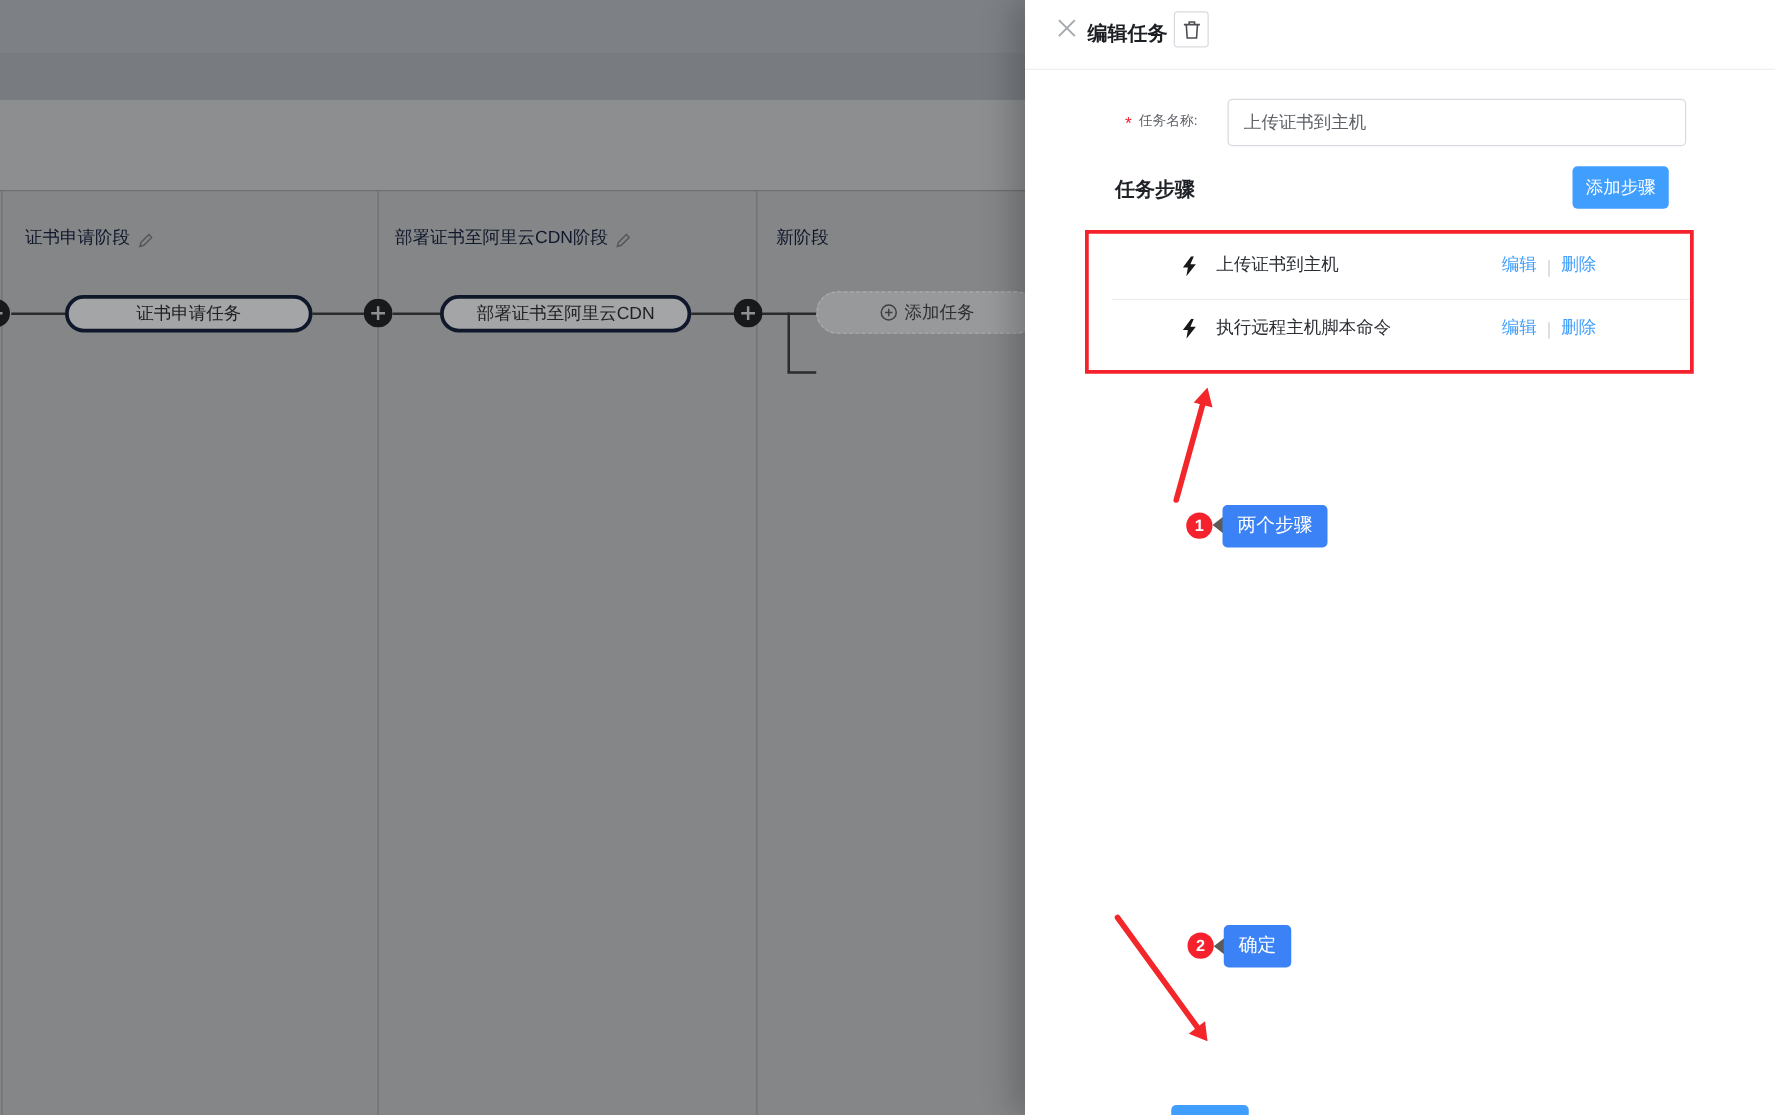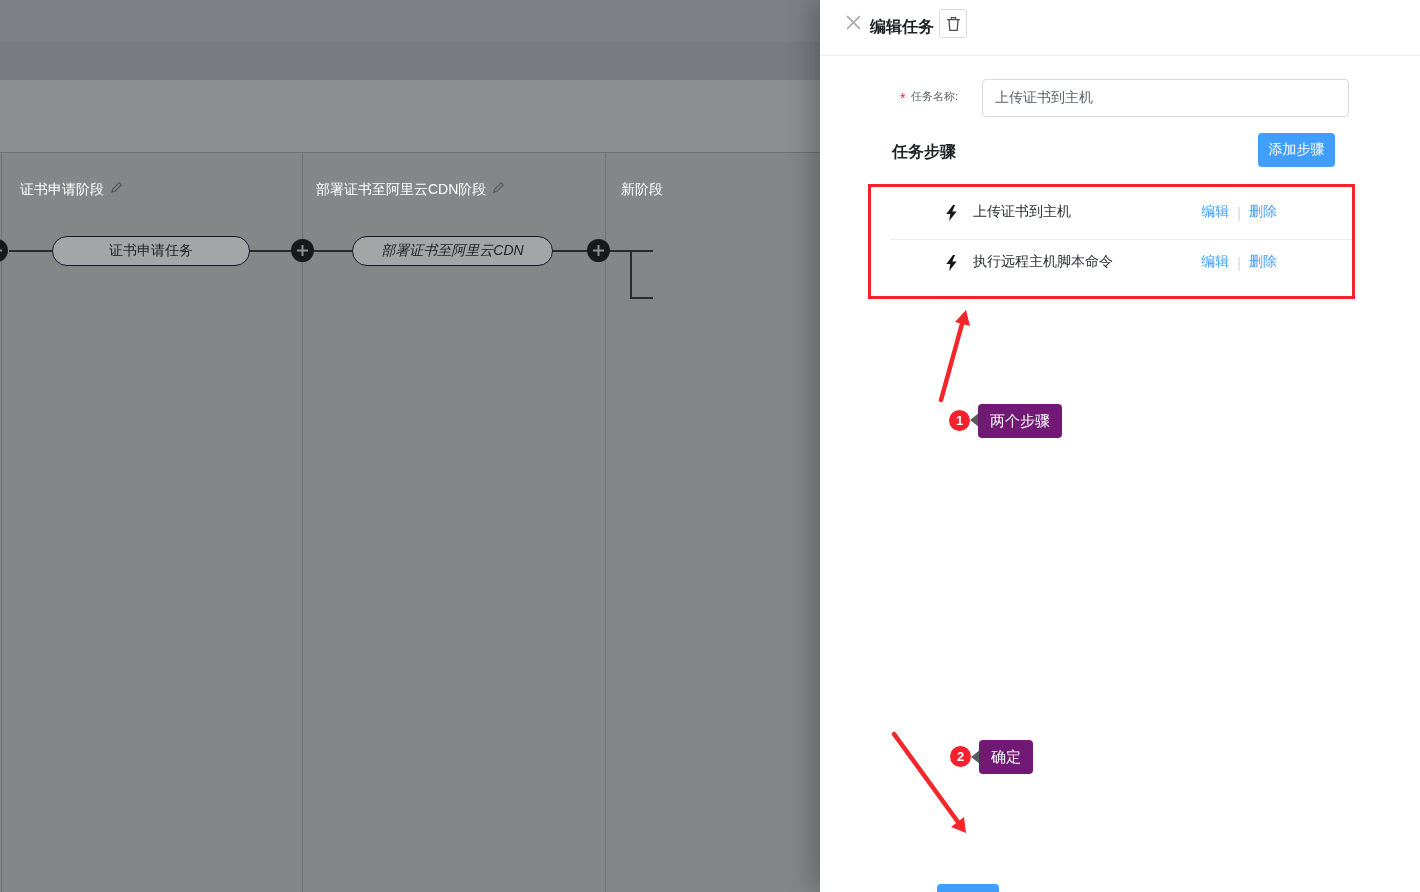--- a/index.html
+++ b/index.html
@@ -9,23 +9,23 @@
     font-family:"Liberation Sans","DejaVu Sans",sans-serif;
     background:#868889;
   }
   
   .canvas{ position:absolute; left:0; top:0; width:820px; height:892px; overflow:hidden; z-index:1; }
   .band-top1{ position:absolute; left:0; top:0; width:820px; height:42px; background:#7d8185; }
   .band-top2{ position:absolute; left:0; top:42px; width:820px; height:38px; background:#787c80; }
   .band-toolbar{ position:absolute; left:0; top:80px; width:820px; height:72px; background:#8c8e8f; }
   .stage-area{ position:absolute; left:0; top:152px; width:820px; height:740px; background:#858687; border-top:1px solid #6e7072; }
   .col-divider{ position:absolute; top:152px; bottom:0; width:1px; background:#6e7072; }
-  .stage-title{ position:absolute; top:181px; font-size:14px; color:#ffffff; display:flex; align-items:flex-start; gap:6px; }
+  .stage-title{ position:absolute; top:181px; font-size:14px; color:#0f172a; display:flex; align-items:flex-end; gap:6px; }
   .connector{ position:absolute; background:#2a2b2c; }
-  .node-pill{ position:absolute; top:236px; height:30px; border-radius:15px; background:#a4a5a6; border:1px solid #0f172a;
+  .node-pill{ position:absolute; top:236px; height:30px; border-radius:15px; background:#a4a5a6; border:3px solid #0f172a;
     display:flex; align-items:center; justify-content:center; font-size:14px; color:#202124; }
   .add-pill{ position:absolute; height:34px; border-radius:17px; background:#98999a; border:1px dashed #aeb0b1;
     display:flex; align-items:center; justify-content:center; gap:6px; font-size:14px; color:#2e2f31; }
   .plus-node{ position:absolute; width:23px; height:23px; }
   
   .drawer{ position:absolute; left:820px; top:0; width:600px; height:892px; background:#ffffff; z-index:10;
     box-shadow:-10px 0 24px rgba(0,0,0,.22); }
   .drawer-header-divider{ position:absolute; left:0; top:55px; width:600px; height:1px; background:#eceef0; }
   .close-btn{ position:absolute; left:25px; top:14px; width:17px; height:17px; cursor:pointer; }
   .drawer-title{ position:absolute; left:50px; top:17px; font-size:16px; font-weight:600; color:#1c1f23; }
@@ -42,21 +42,21 @@
   .step-row{ position:absolute; left:48px; width:487px; height:52px; }
   .step-bolt{ position:absolute; left:77px; width:13px; height:16px; }
   .step-name{ position:absolute; left:105px; font-size:14px; color:#2b2e33; }
   .step-links{ position:absolute; right:78px; font-size:14px; display:flex; align-items:flex-end; gap:8px; }
   .link-blue{ color:#409eff; cursor:pointer; text-decoration:none; }
   .link-sep{ color:#d0d3d8; }
   .row-divider{ position:absolute; left:70px; top:239px; width:462px; height:1px; background:#ebedf0; }
   
   .num-badge{ position:absolute; width:21px; height:21px; border-radius:50%; background:#f5222d; color:#fff;
     font-size:13px; font-weight:700; display:flex; align-items:center; justify-content:center; }
-  .tip-bubble{ position:absolute; height:34px; line-height:34px; padding:0 12px; background:#701a75; color:#fff;
+  .tip-bubble{ position:absolute; height:34px; line-height:34px; padding:0 12px; background:#3b82f6; color:#fff;
     font-size:15px; border-radius:4px; white-space:nowrap; }
   .tip-arrow{ position:absolute; width:0; height:0; border-top:7px solid transparent; border-bottom:7px solid transparent;
     border-right:9px solid #5b5b5b; }
   .confirm-btn{ position:absolute; left:117px; top:884px; width:62px; height:32px; border:none; border-radius:4px;
     background:#409eff; color:#fff; font-size:14px; font-family:inherit; cursor:pointer; white-space:nowrap; }
   .arrow-overlay{ position:absolute; left:0; top:0; width:1420px; height:892px; z-index:20; pointer-events:none; }
 </style>
 </head>
 <body>
 
@@ -103,24 +103,31 @@
     <path d="M11.5 6 v11 M6 11.5 h11" stroke="#8e9092" stroke-width="2"></path>
   </svg>
   <svg class="plus-node" style="left:587px;top:239px" viewBox="0 0 23 23">
     <circle cx="11.5" cy="11.5" r="11.5" fill="#18191a"></circle>
     <path d="M11.5 6 v11 M6 11.5 h11" stroke="#8e9092" stroke-width="2"></path>
   </svg>
 
   <div class="node-pill" style="left:52px; width:198px;">
     <span>证书申请任务</span>
   </div>
-  <div class="node-pill" style="left:352px; width:201px;font-style:italic;">
+  <div class="node-pill" style="left:352px; width:201px;">
     <span>部署证书至阿里云CDN</span>
   </div>
 
+  <div class="add-pill" style="left:653px; top:233px; width:177px;">
+    <svg width="14" height="14" viewBox="0 0 14 14">
+      <circle cx="7" cy="7" r="6" fill="none" stroke="#3f4143" stroke-width="1.2"></circle>
+      <path d="M7 4 v6 M4 7 h6" stroke="#3f4143" stroke-width="1.2"></path>
+    </svg>
+    <span>添加任务</span>
+  </div>
 </div>
 
 <div class="drawer">
   <svg class="close-btn" viewBox="0 0 16 16">
     <path d="M2 2 L14 14 M14 2 L2 14" stroke="#a6a9ae" stroke-width="1.5"></path>
   </svg>
   <div class="drawer-title">编辑任务</div>
   <div class="trash-btn">
     <svg width="15" height="16" viewBox="0 0 14 15">
       <path d="M1 3.5 h12 M5 3.5 V1.5 h4 v2 M2.8 3.5 l.7 10 h7 l.7-10" fill="none" stroke="#4b4d52" stroke-width="1.2"></path>

